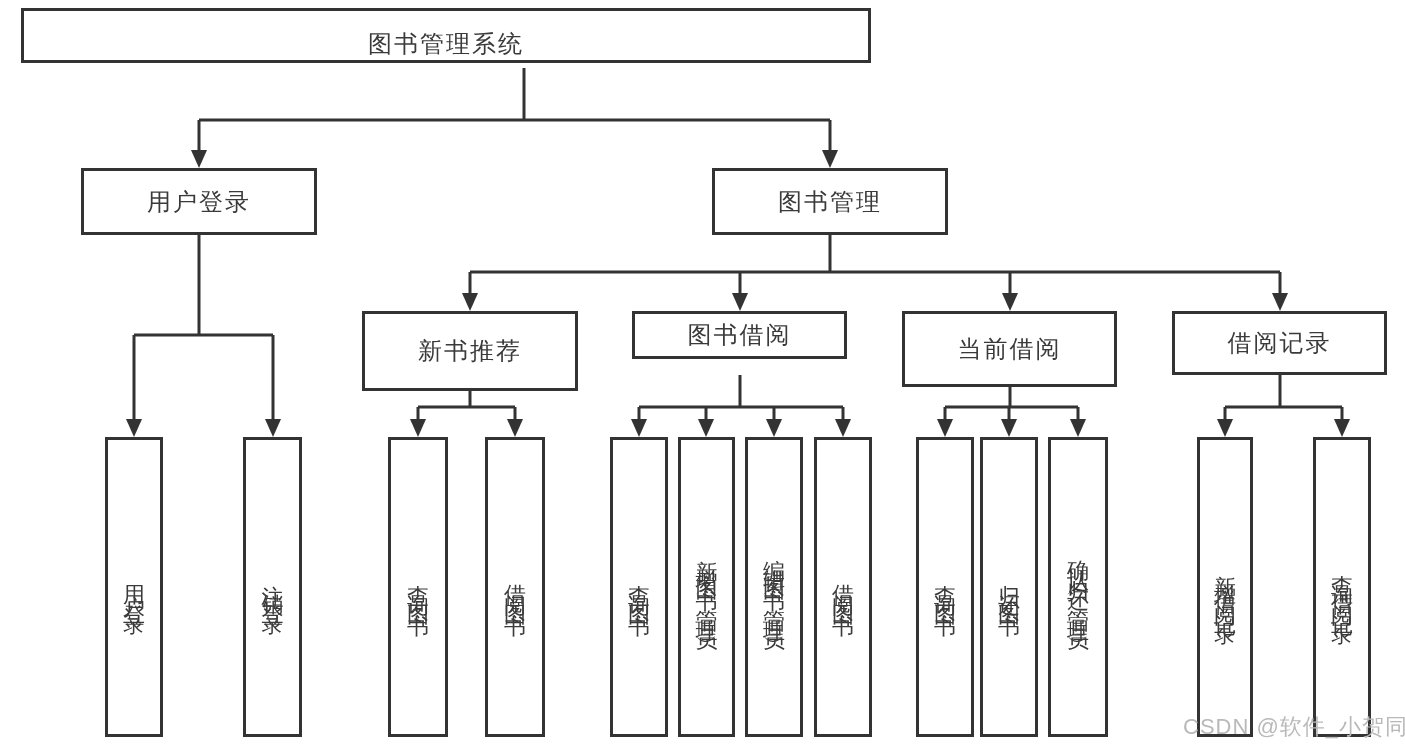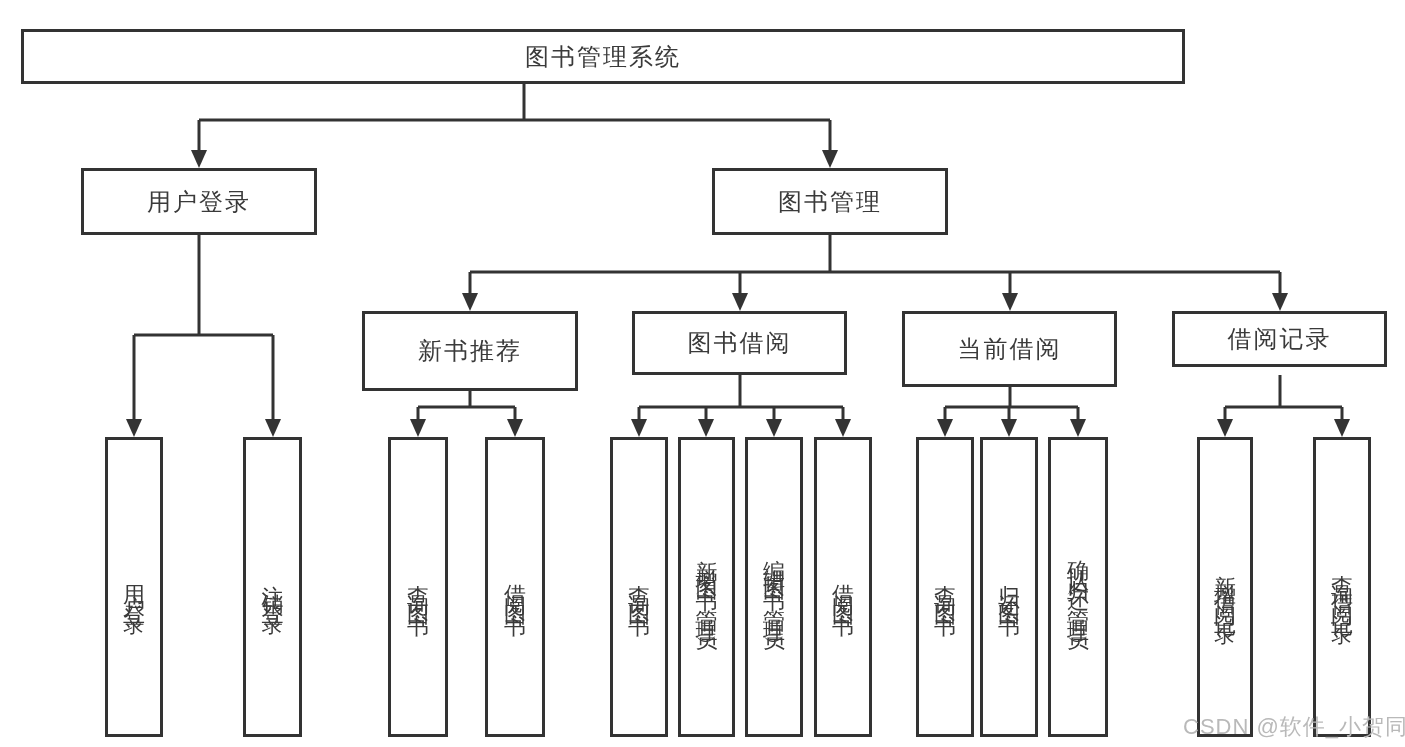--- a/index.html
+++ b/index.html
@@ -121,41 +121,41 @@
     <g>
       <path d="M1280,375 V407"></path>
       <path d="M1225,407 H1342"></path>
       <path d="M1225,407 V420"></path>
       <polygon points="1217,419 1233,419 1225,437"></polygon>
       <path d="M1342,407 V420"></path>
       <polygon points="1334,419 1350,419 1342,437"></polygon>
     </g>
   </svg>
 
-  <div class="box" style="left:21px; top:29px; width:1164px; height:55px;">
+  <div class="box" style="left:21px; top:8px; width:850px; height:55px;align-items:flex-end;">
     <span class="hlabel">图书管理系统</span>
   </div>
 
   <div class="box" style="left:81px; top:168px; width:236px; height:67px;">
     <span class="hlabel">用户登录</span>
   </div>
   <div class="box" style="left:712px; top:168px; width:236px; height:67px;">
     <span class="hlabel">图书管理</span>
   </div>
 
   <div class="box" style="left:362px; top:311px; width:216px; height:80px;">
     <span class="hlabel">新书推荐</span>
   </div>
-  <div class="box" style="left:632px; top:311px; width:215px; height:64px;">
+  <div class="box" style="left:632px; top:311px; width:215px; height:48px;">
     <span class="hlabel">图书借阅</span>
   </div>
   <div class="box" style="left:902px; top:311px; width:215px; height:76px;">
     <span class="hlabel">当前借阅</span>
   </div>
-  <div class="box" style="left:1172px; top:311px; width:215px; height:56px;">
+  <div class="box" style="left:1172px; top:311px; width:215px; height:64px;">
     <span class="hlabel">借阅记录</span>
   </div>
 
   <div class="box" style="left:105px; top:437px; width:58px; height:300px;">
     <span class="vlabel">用户登录</span>
   </div>
   <div class="box" style="left:243px; top:437px; width:59px; height:300px;">
     <span class="vlabel">注销登录</span>
   </div>
 

